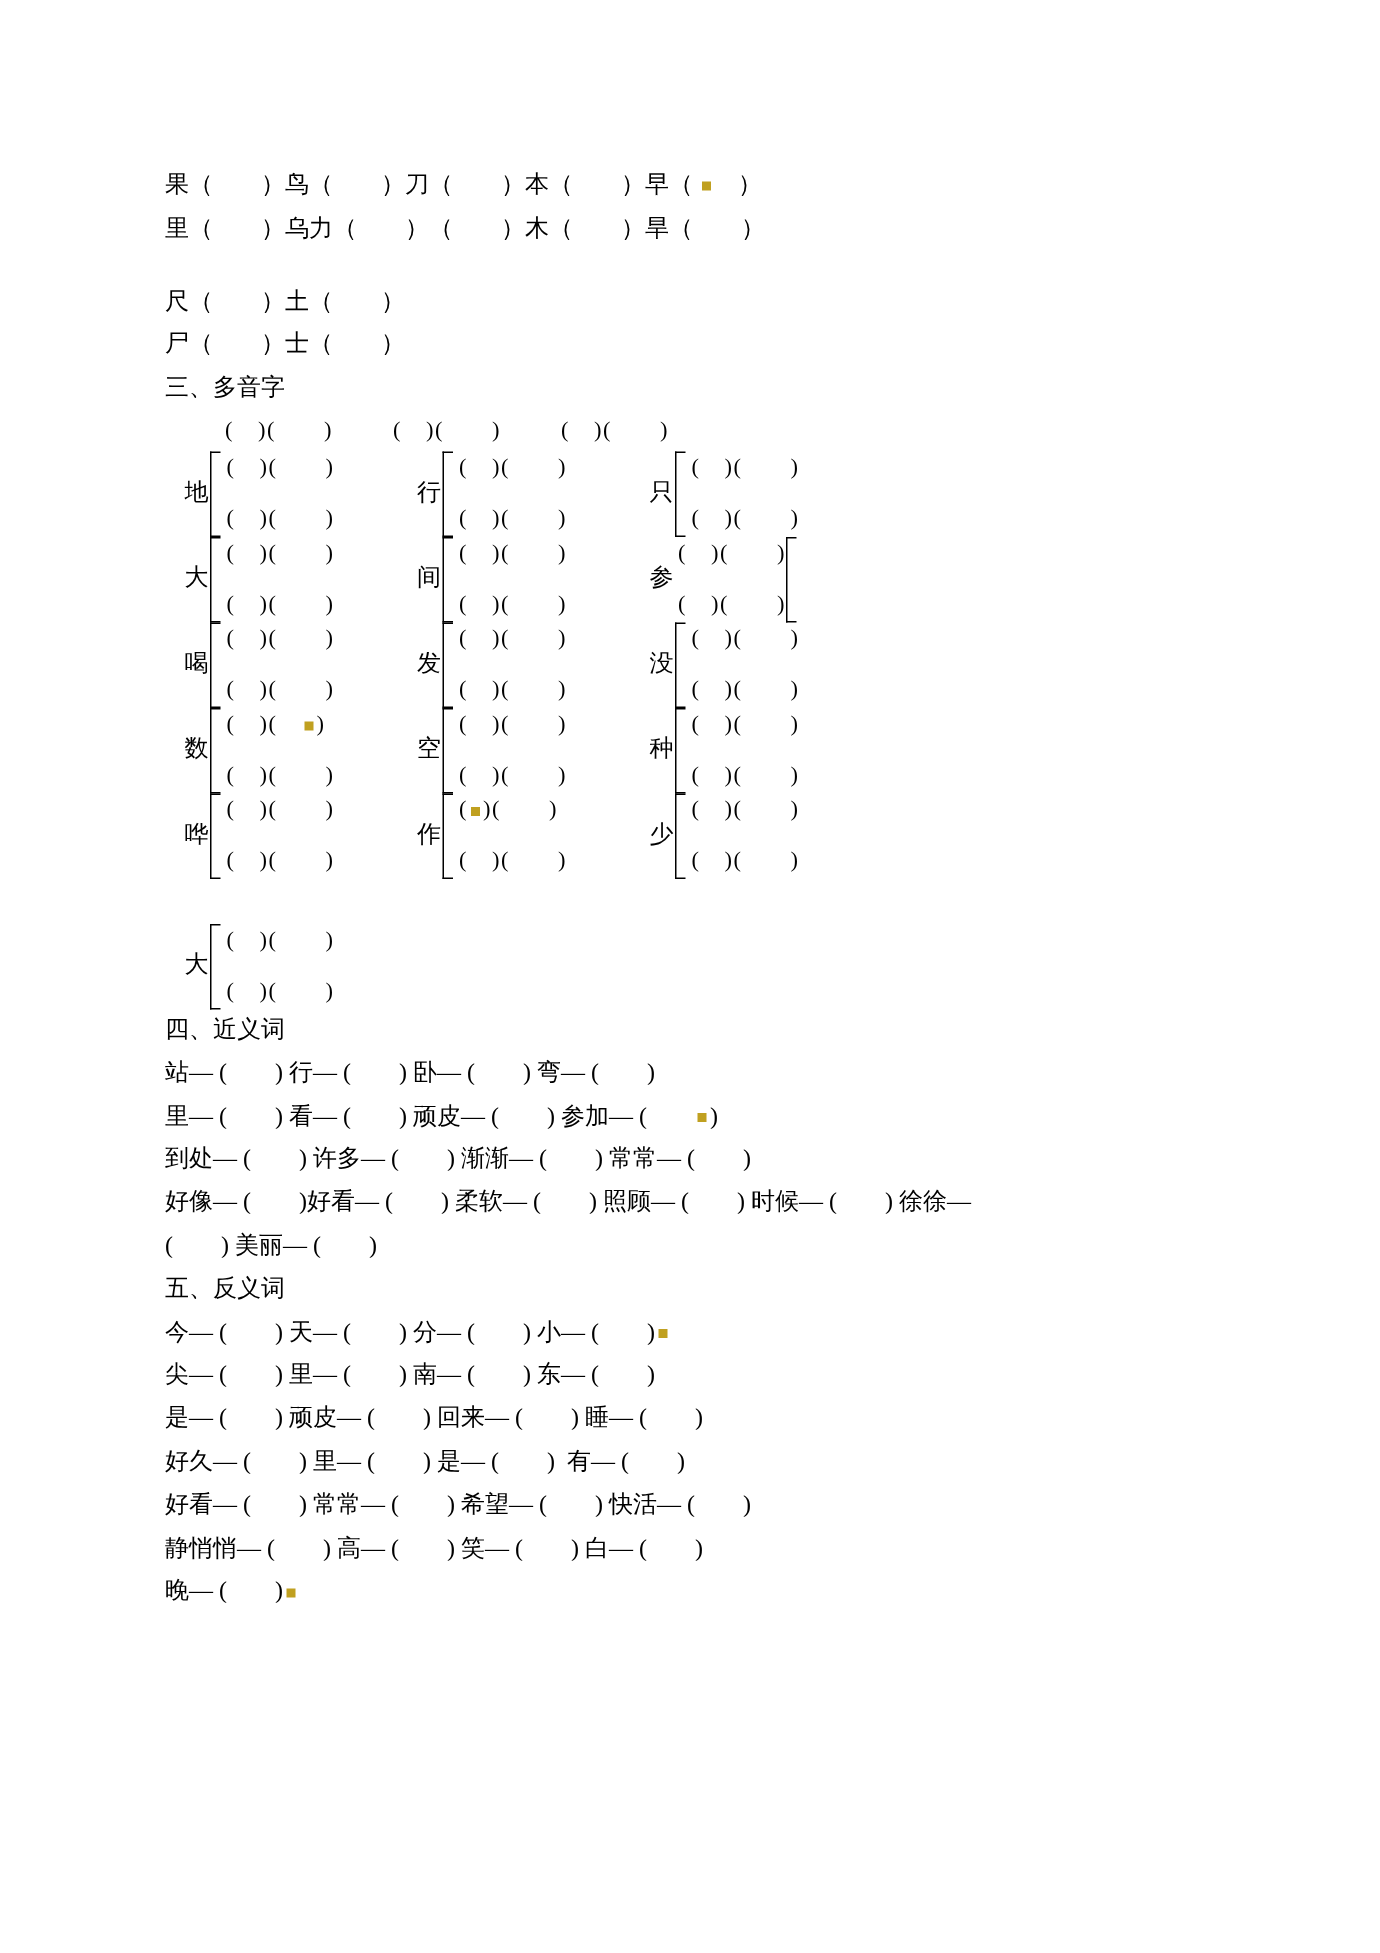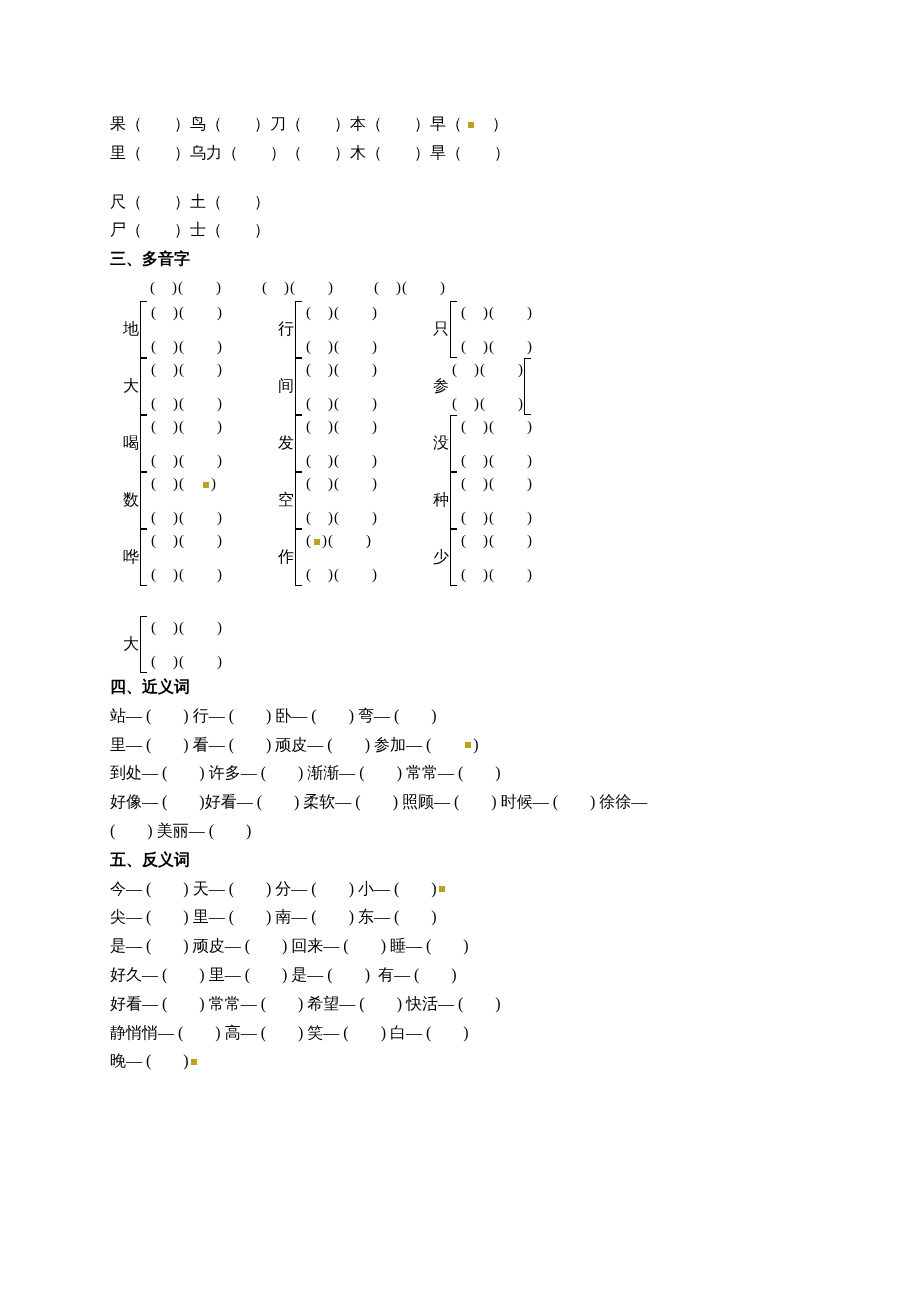--- a/index.html
+++ b/index.html
@@ -18,21 +18,21 @@
     display: flex;
     align-items: center;
   }
   .ch {
     display: inline-block;
   }
   .paren {
     display: inline-block;
   }
   .bold {
-    font-weight: bold;
+    font-weight: normal;
   }
   .dot {
     width: 6px;
     height: 6px;
     background: #c0a020;
     display: inline-block;
     vertical-align: middle;
     margin: 0 2px;
   }
 

